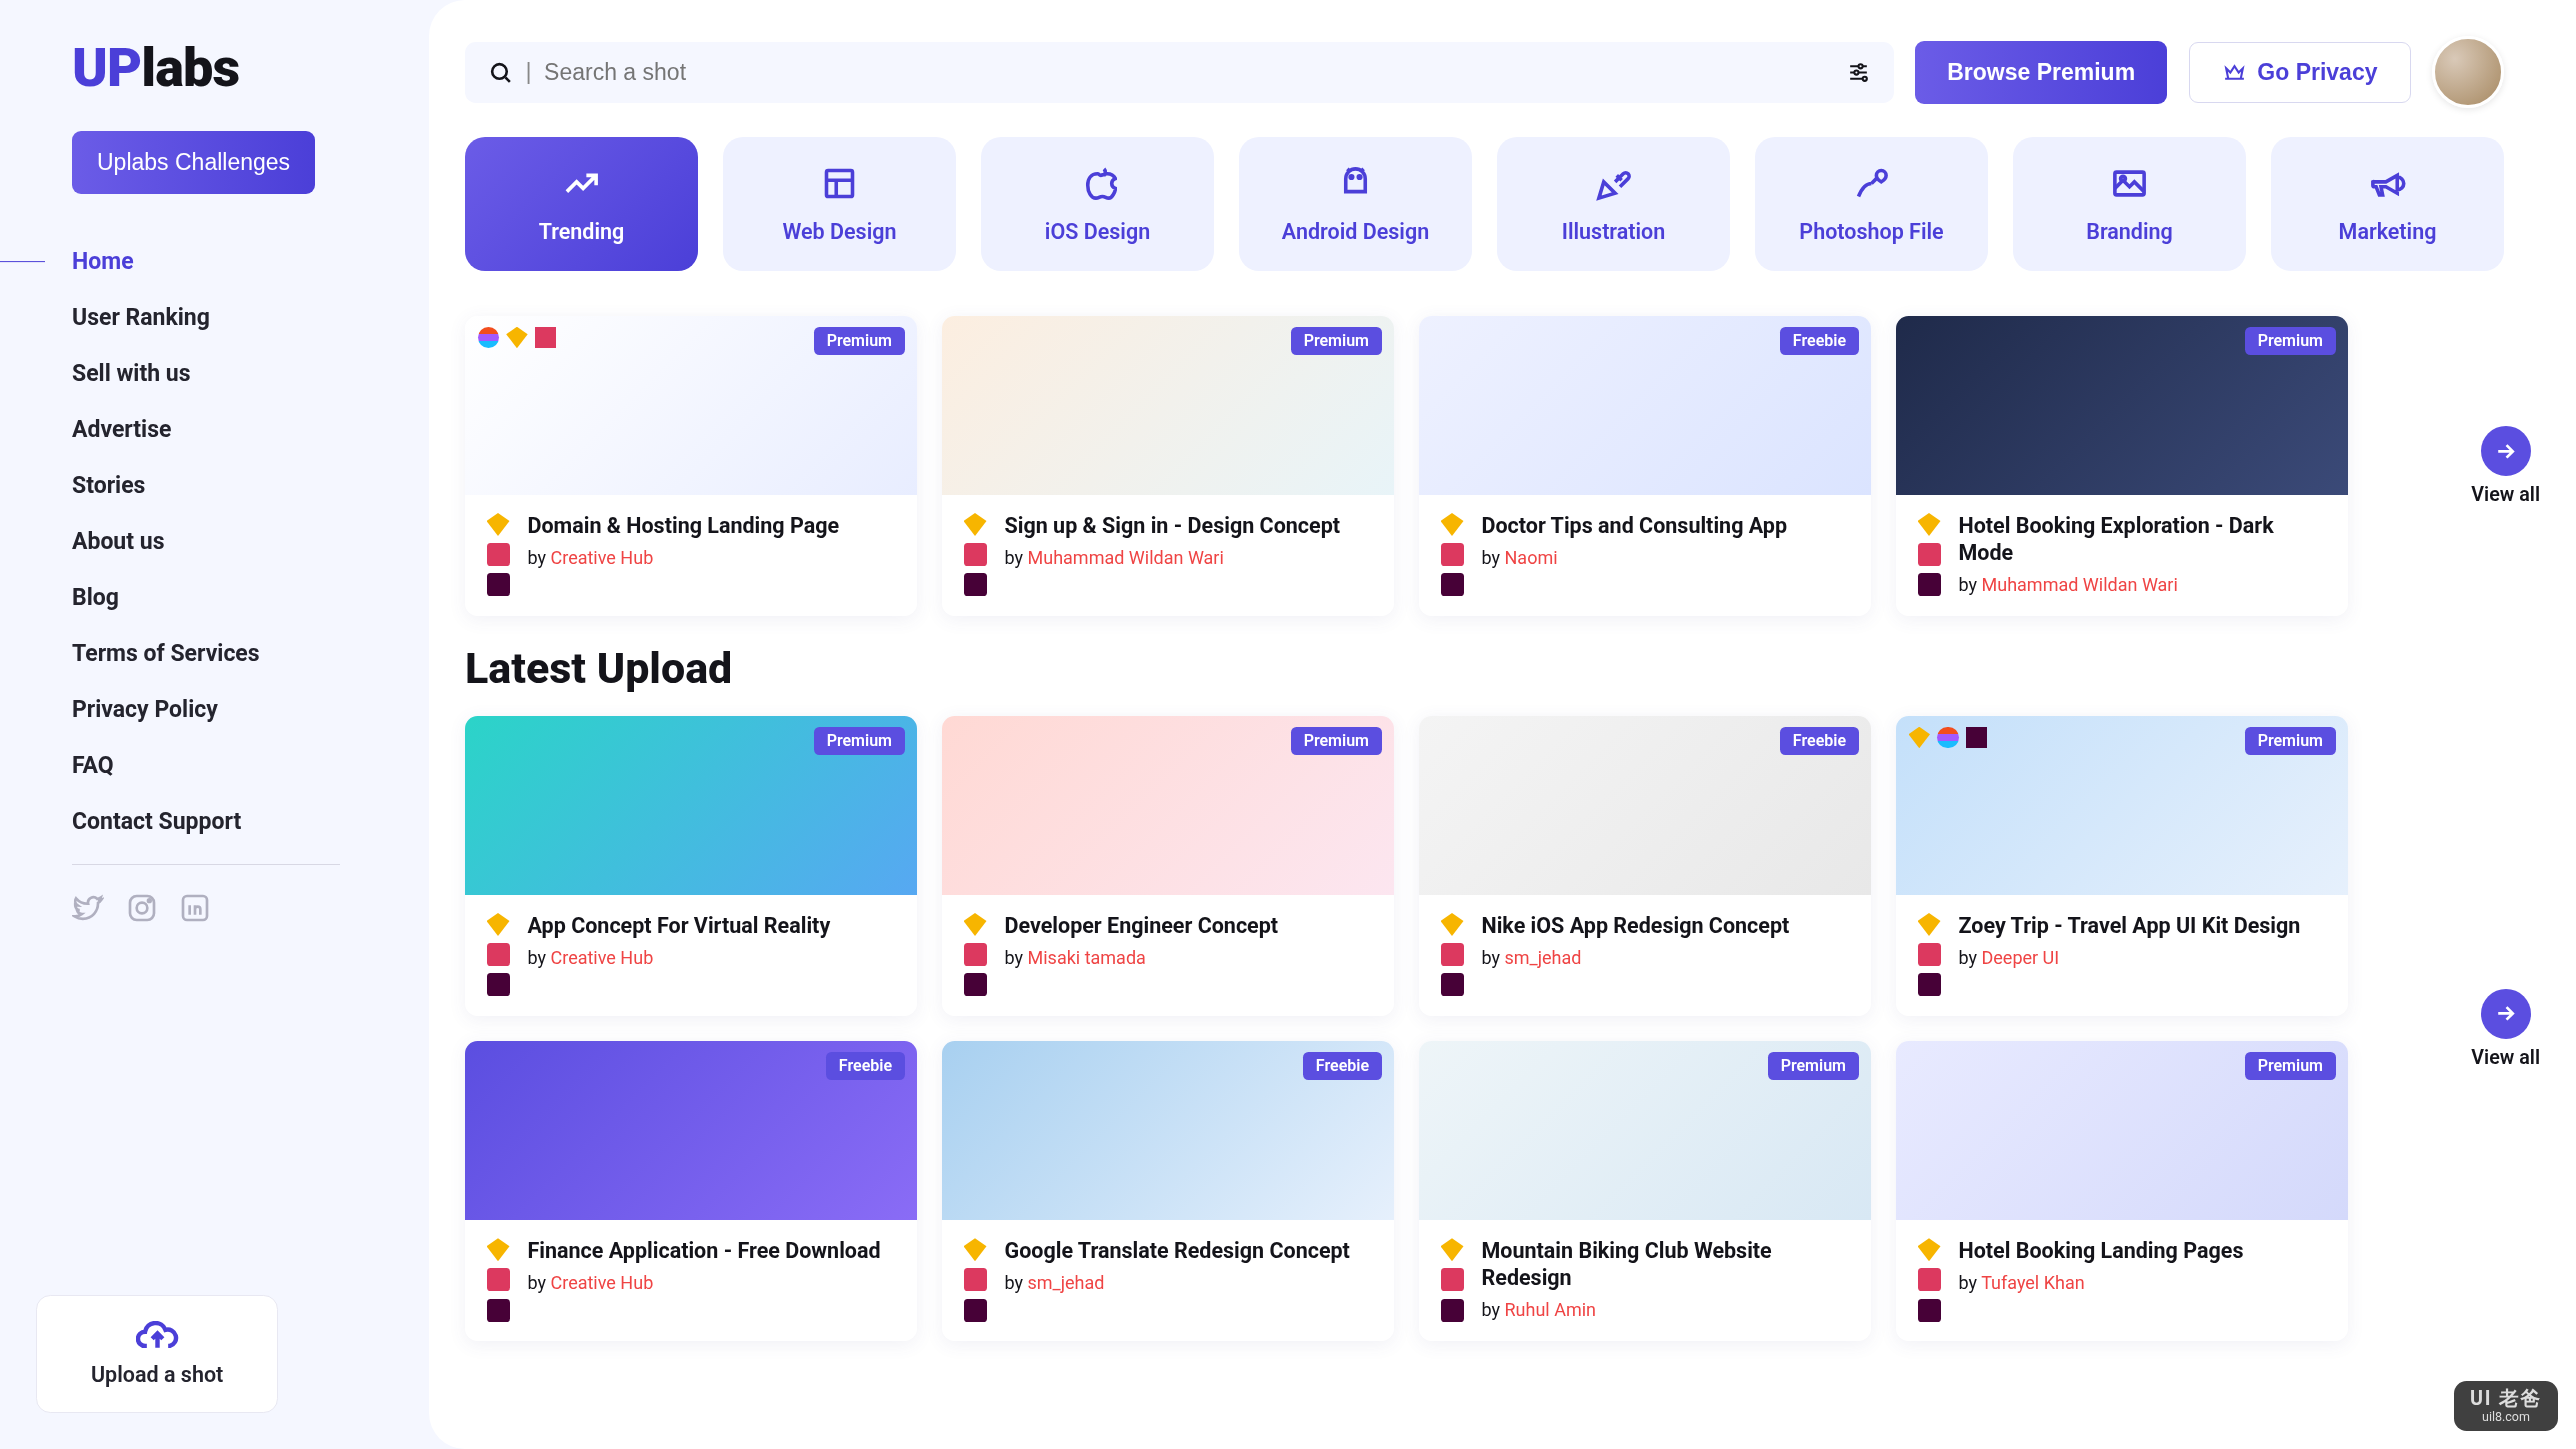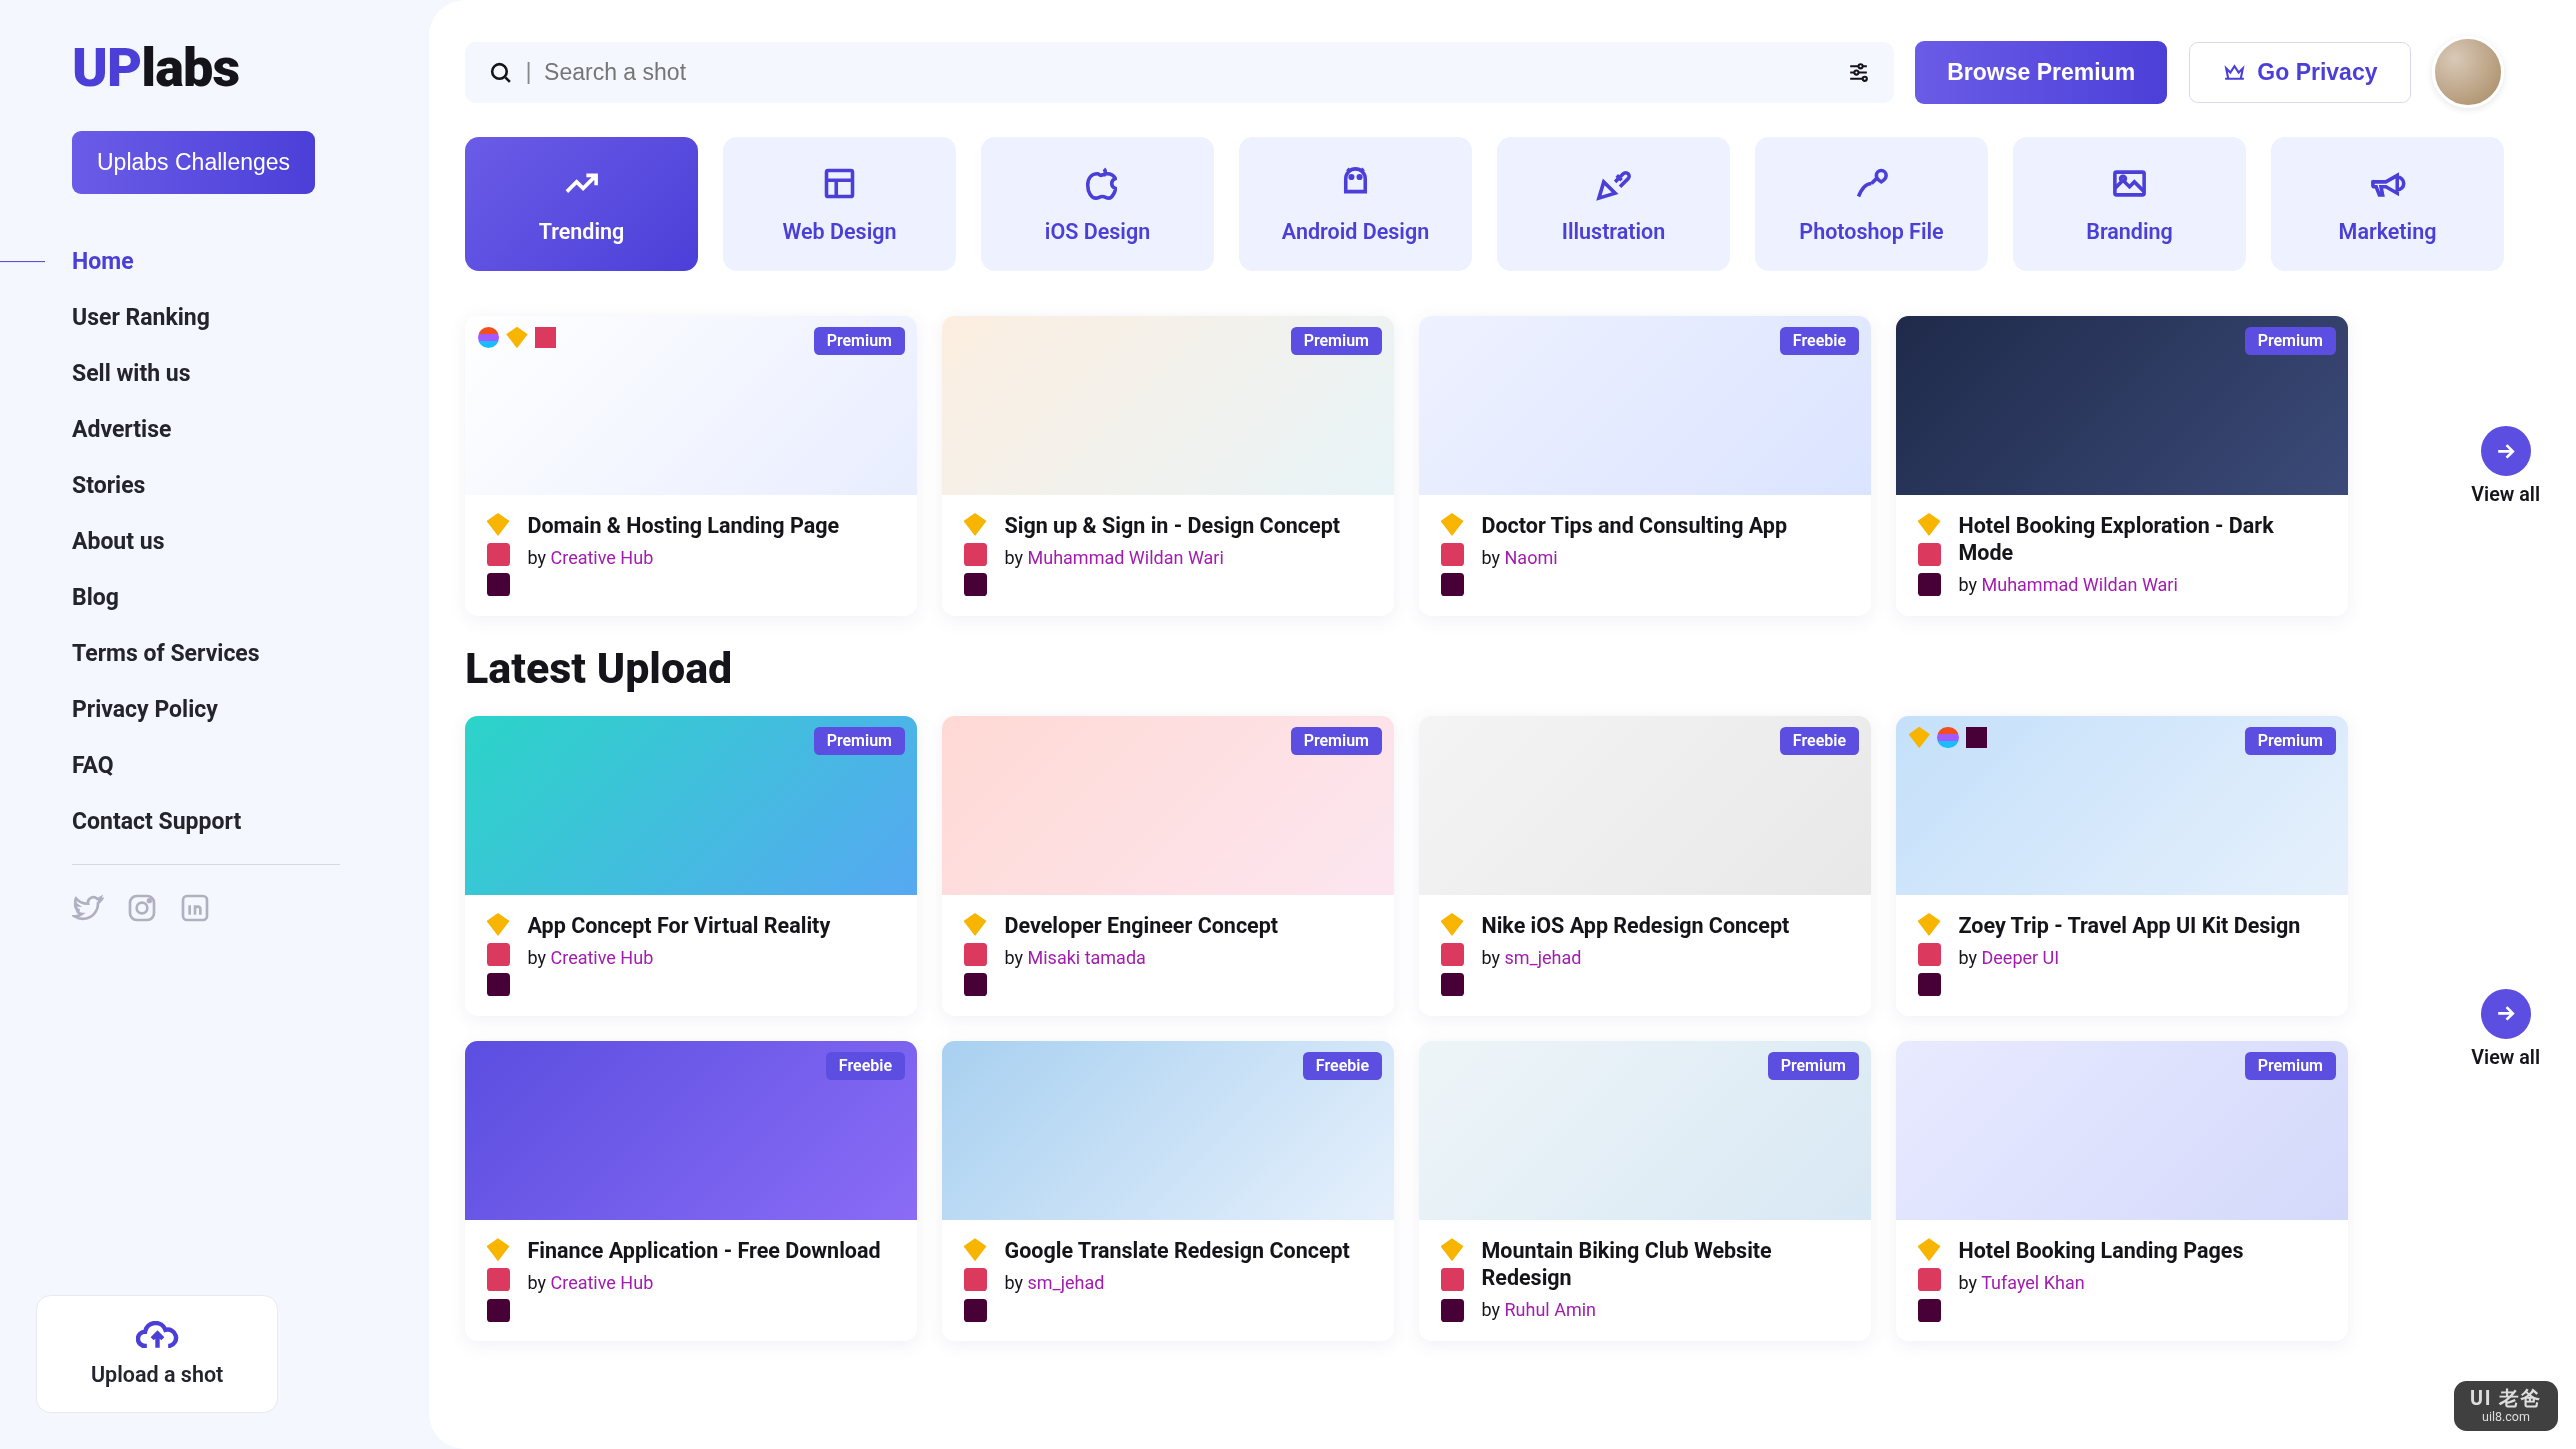--- a/index.html
+++ b/index.html
@@ -54,21 +54,21 @@
 .search-wrap .divider { margin: 0 12.5px; color: #888; font-size: 25px; }
 .search-wrap input { border: none; background: transparent; flex: 1; font-size: 23px; color: #777; outline: none; }
 .search-wrap .settings-icon { width: 25px; height: 25px; }
 .btn-primary { background: linear-gradient(90deg, #6b5ce7, #4b3fd8); color: #fff; border: none; padding: 18px 32px; border-radius: 9px; font-size: 23px; font-weight: 600; cursor: pointer; }
 .btn-outline { border: 0.9px solid #d8d8f0; background: #fff; padding: 16px 32px; border-radius: 9px; font-size: 23px; font-weight: 600; color: #4b3fd8; display: flex; align-items: center; gap: 10.7px; cursor: pointer; }
 .btn-outline svg { width: 25px; height: 25px; stroke: #4b3fd8; fill: none; stroke-width: 2; }
 .avatar { width: 72px; height: 72px; border-radius: 50%; background: radial-gradient(circle at 30% 30%, #d9c9b8, #a68860); border: 3.6px solid #fff; box-shadow: 0 1.8px 7.2px rgba(0,0,0,.1); }
 
 .cat-row { display: flex; gap: 25px; margin-bottom: 45px; padding-right: 72px; }
 .cat-card {
-  flex: 1; background: #eef1ff; border-radius: 14px; padding: 4px;
+  flex: 1; background: #eef1ff; border-radius: 20px; padding: 4px;
   display: flex; flex-direction: column; align-items: center; justify-content: center;
   gap: 16px; cursor: pointer; min-height: 134px;
 }
 .cat-card.active { background: linear-gradient(135deg, #6b5ce7, #4b3fd8); color: #fff; }
 .cat-card svg { width: 39px; height: 39px; stroke: #4b3fd8; fill: none; stroke-width: 2.2; }
 .cat-card.active svg { stroke: #fff; }
 .cat-card span { font-size: 21.5px; font-weight: 600; color: #4b3fd8; }
 .cat-card.active span { color: #fff; }
 
 .section-heading { font-size: 43px; font-weight: 800; color: #14141a; margin: 27px 0 23px; }
@@ -99,21 +99,21 @@
 .card-body { display: flex; padding: 18px 21.5px 19.7px; gap: 18px; }
 .tool-icons { display: flex; flex-direction: column; gap: 7.2px; }
 .tool-icons .ic { width: 23px; height: 23px; border-radius: 3.6px; }
 .ic-sketch { background: #f7b500; clip-path: polygon(50% 0, 100% 35%, 50% 100%, 0 35%); }
 .ic-invision { background: #dc395f; }
 .ic-xd { background: #470137; }
 .ic-figma { background: linear-gradient(#f24e1e 33%, #a259ff 33% 66%, #1abcfe 66%); border-radius: 50%; }
 .card-text { flex: 1; }
 .card-title { font-size: 21.5px; font-weight: 700; color: #14141a; line-height: 1.25; margin-bottom: 7.2px; }
 .card-by { font-size: 18px; color: #14141a; }
-.card-by a { color: #a21caf; text-decoration: none; }
+.card-by a { color: #ef4444; text-decoration: none; }
 
 .view-all-grp { position: absolute; right: 36px; top: 50%; transform: translateY(-50%); display: flex; flex-direction: column; align-items: center; gap: 7.2px; }
 .view-all-grp .circ { width: 50px; height: 50px; border-radius: 50%; background: #5b4ee0; display: flex; align-items: center; justify-content: center; }
 .view-all-grp .circ svg { width: 25px; height: 25px; stroke: #fff; fill: none; stroke-width: 2.6; }
 .view-all-grp span { font-size: 19.7px; font-weight: 600; color: #14141a; }
 
 .grid { display: grid; grid-template-columns: repeat(4, 452px); grid-auto-rows: auto; gap: 25px; position: relative; padding-right: 143px; }
 .thumb .topicons { position: absolute; top: 10.7px; left: 12.5px; display: flex; gap: 7.2px; }
 .thumb .topicons .ic { width: 21.5px; height: 21.5px; }
 

